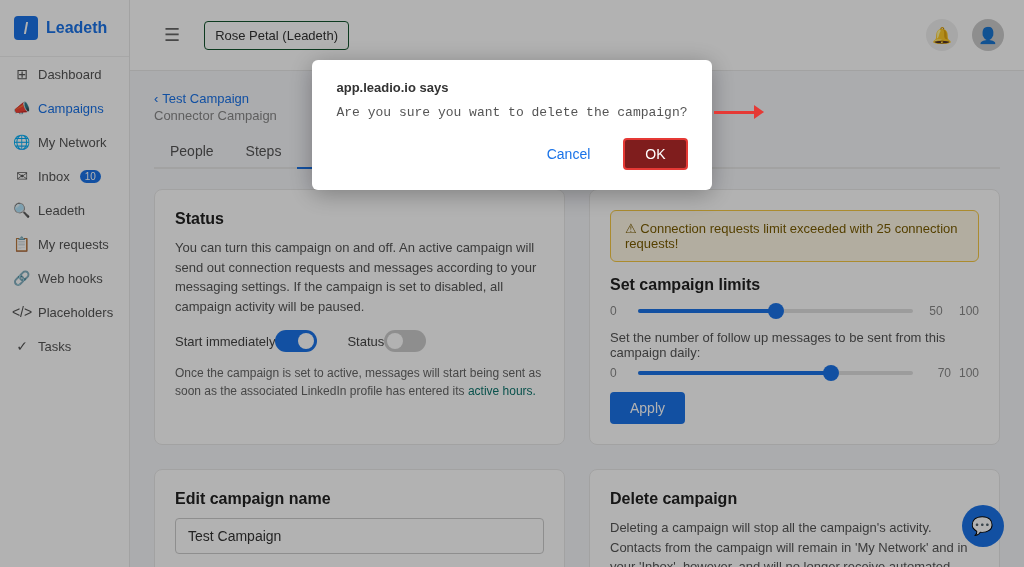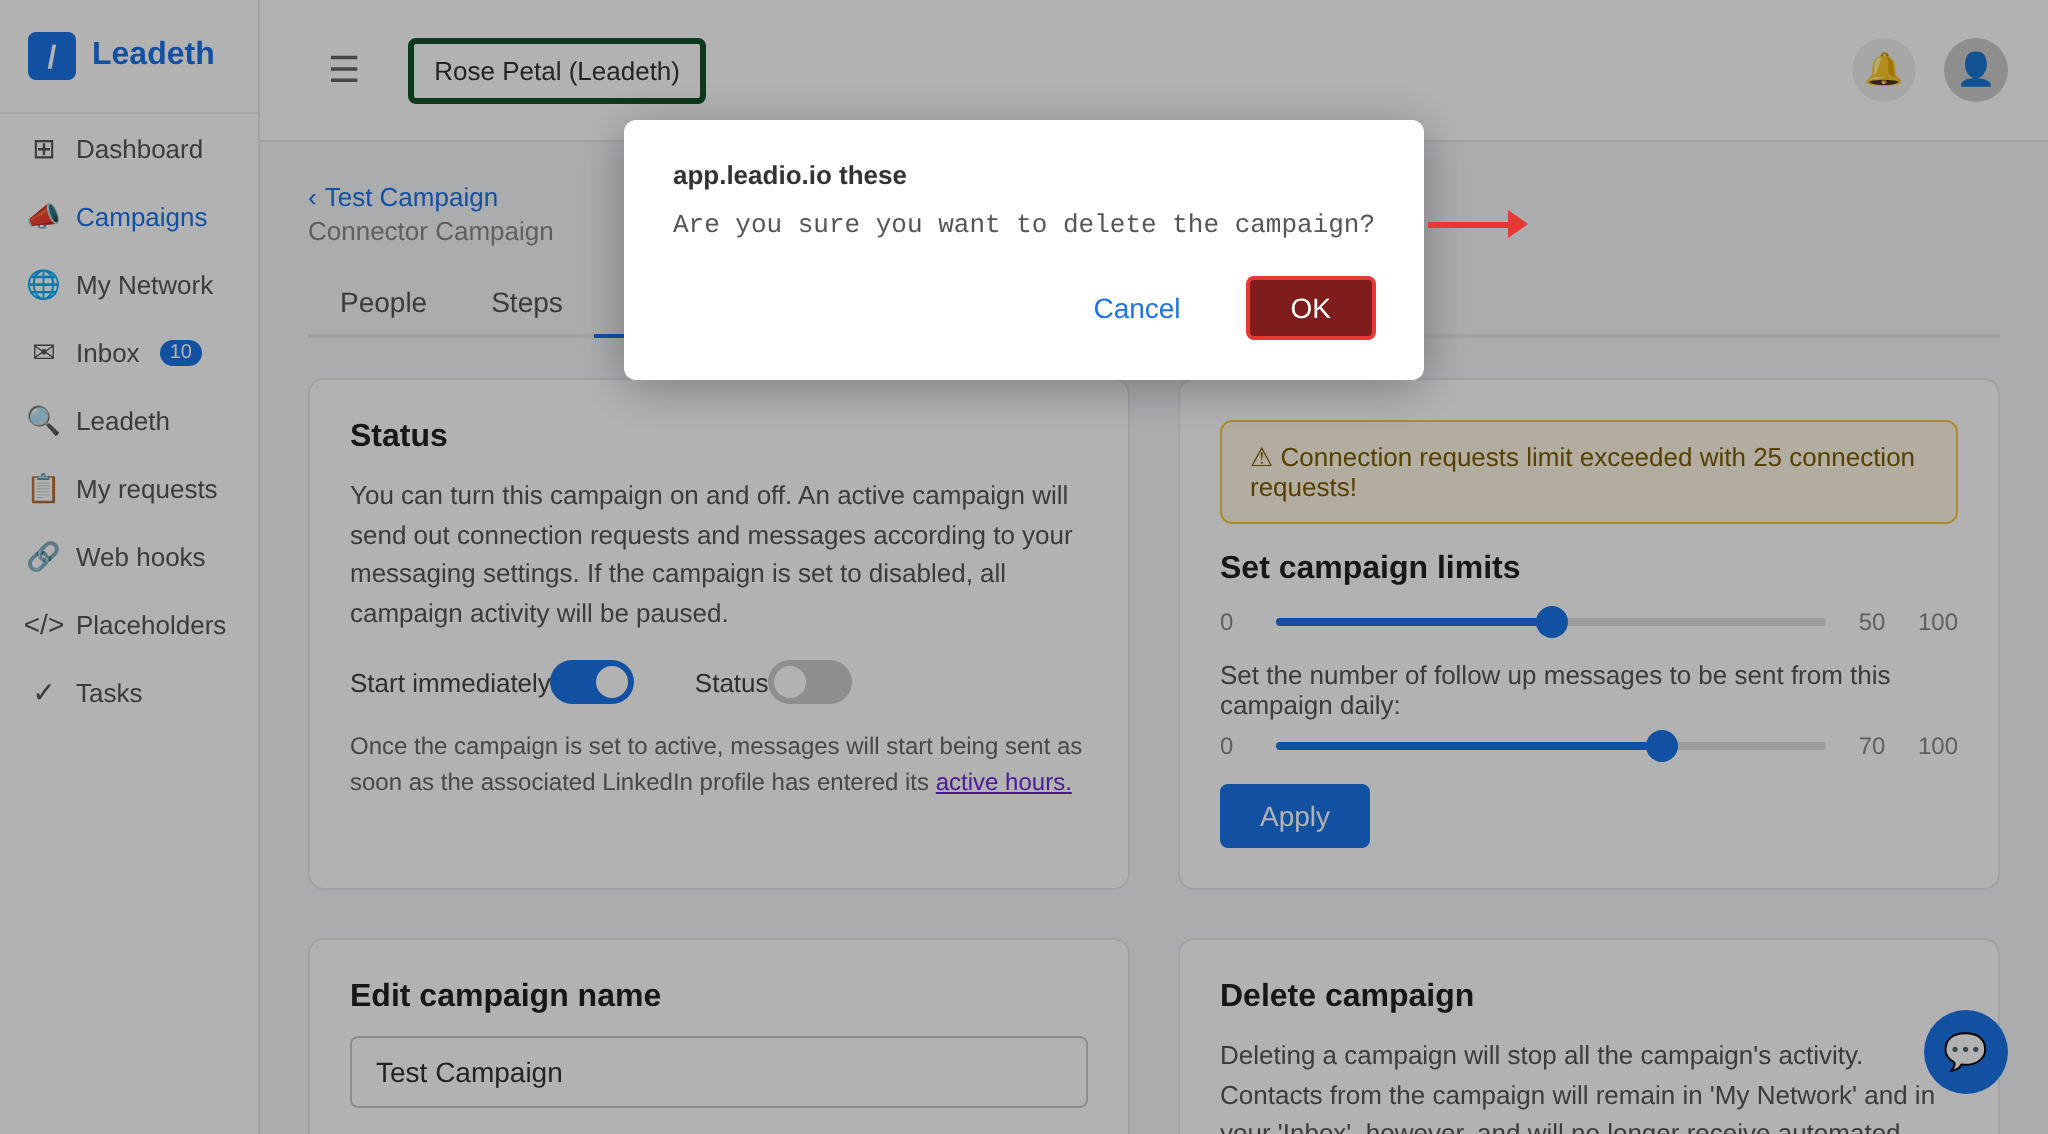--- a/index.html
+++ b/index.html
@@ -13,21 +13,21 @@
     .sidebar-item { display: flex; align-items: center; gap: 8px; padding: 9px 14px; cursor: pointer; color: #555; font-size: 13px; }
     .sidebar-item.active { color: #1a73e8; }
     .sidebar-icon { width: 16px; height: 16px; display: flex; align-items: center; justify-content: center; font-size: 14px; }
     .badge { background: #1a73e8; color: #fff; border-radius: 10px; padding: 1px 5px; font-size: 10px; margin-left: 2px; }
     .menu-toggle { padding: 14px; cursor: pointer; font-size: 18px; color: #666; }
 
     
     .main { flex: 1; display: flex; flex-direction: column; overflow: hidden; }
     .top-bar { background: #fff; border-bottom: 1px solid #e8e8e8; padding: 10px 20px; display: flex; align-items: center; justify-content: space-between; }
     .top-bar-left { display: flex; align-items: center; gap: 10px; }
-    .user-select { border: 3px solid #14532d; border-radius: 4px; padding: 6px 10px; font-size: 13px; color: #333; background: #fff; }
+    .user-select { border: 1px solid #14532d; border-radius: 4px; padding: 6px 10px; font-size: 13px; color: #333; background: #fff; }
     .top-bar-right { display: flex; align-items: center; gap: 14px; }
     .icon-btn { width: 32px; height: 32px; border-radius: 50%; background: #f0f0f0; display: flex; align-items: center; justify-content: center; cursor: pointer; font-size: 16px; }
     .avatar { width: 32px; height: 32px; border-radius: 50%; background: #ccc; display: flex; align-items: center; justify-content: center; font-size: 16px; cursor: pointer; }
 
     .content-area { flex: 1; overflow-y: auto; padding: 20px 24px; position: relative; }
 
     
     .page-header { margin-bottom: 4px; }
     .back-link { color: #1a73e8; font-size: 13px; cursor: pointer; display: flex; align-items: center; gap: 4px; }
     .page-subtitle { font-size: 13px; color: #888; margin-top: 2px; }
@@ -49,21 +49,21 @@
     
     .toggle-row { display: flex; align-items: center; justify-content: flex-start; margin-bottom: 12px; }
     .toggle-label { font-size: 13px; color: #444; }
     .toggle { position: relative; display: inline-block; width: 42px; height: 22px; }
     .toggle input { opacity: 0; width: 0; height: 0; }
     .toggle-slider { position: absolute; cursor: pointer; top: 0; left: 0; right: 0; bottom: 0; background: #1a73e8; border-radius: 22px; transition: 0.3s; }
     .toggle-slider.off { background: #ccc; }
     .toggle-slider:before { position: absolute; content: ""; height: 16px; width: 16px; left: 3px; bottom: 3px; background: white; border-radius: 50%; transition: 0.3s; }
     .toggle-slider.on:before { transform: translateX(20px); }
     .toggle-small-desc { font-size: 12px; color: #666; line-height: 1.5; margin-bottom: 10px; }
-    .active-link { color: #6d28d9; text-decoration: underline; cursor: pointer; }
+    .active-link { color: #0f766e; cursor: pointer; }
 
     
     .warning-banner { background: #fff8e6; border: 1px solid #f5c842; border-radius: 6px; padding: 10px 14px; font-size: 13px; color: #7a5c00; margin-bottom: 14px; }
 
     
     .slider-section { margin-bottom: 12px; }
     .slider-desc { font-size: 13px; color: #555; margin-bottom: 6px; }
     .slider-row { display: flex; align-items: center; gap: 8px; }
     .slider-min, .slider-max { font-size: 12px; color: #888; width: 20px; }
     .slider-track { flex: 1; position: relative; height: 4px; background: #e0e0e0; border-radius: 4px; }
@@ -224,21 +224,21 @@
         </div>
 
         <div class="slider-section">
           <div class="slider-desc">Set the number of follow up messages to be sent from this campaign daily:</div>
           <div class="slider-row">
             <span class="slider-min">0</span>
             <div class="slider-track">
               <div class="slider-fill" style="width:70%;"></div>
               <div class="slider-thumb" style="left:70%;"></div>
             </div>
-            <span style="font-size:12px;color:#888;width:30px;text-align:center;">70</span>
+            <span style="font-size:12px;color:#888;width:30px;text-align:right;">70</span>
             <span class="slider-max">100</span>
           </div>
         </div>
 
         <button class="btn-primary">Apply</button>
       </div>
     </div>
 
     <div class="settings-grid-bottom">
 
@@ -253,21 +253,21 @@
         <div class="delete-desc">Deleting a campaign will stop all the campaign's activity. Contacts from the campaign will remain in 'My Network' and in your 'Inbox', however, and will no longer receive automated campaign messages. You will be able to continue manual communication with these contacts.</div>
 
       </div>
     </div>
   </div>
 </div>
 
 <div class="overlay">
   <div style="position:relative;">
     <div class="dialog">
-      <div class="dialog-site">app.leadio.io these</div>
+      <div class="dialog-site">app.leadio.io says</div>
       <div class="dialog-message">Are you sure you want to delete the campaign?</div>
       <div class="dialog-actions">
         <button class="btn-cancel">Cancel</button>
         <button class="btn-ok">OK</button>
       </div>
     </div>
 
     <div style="position:absolute;right:-52px;top:50%;transform:translateY(10px);display:flex;align-items:center;">
       <div style="width:40px;height:3px;background:#e53935;"></div>
       <div style="width:0;height:0;border-top:7px solid transparent;border-bottom:7px solid transparent;border-left:10px solid #e53935;"></div>

